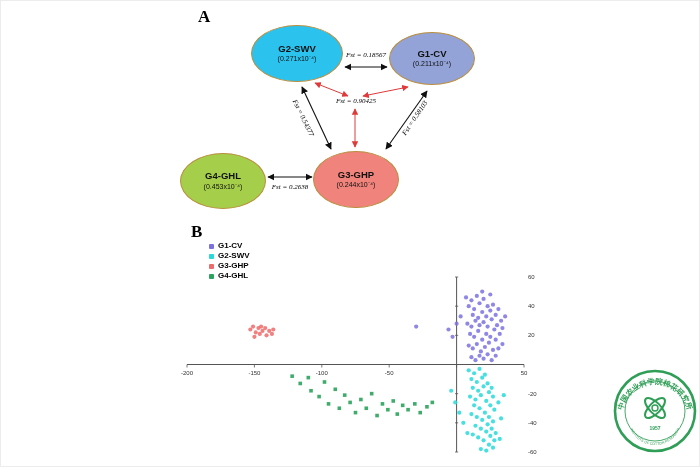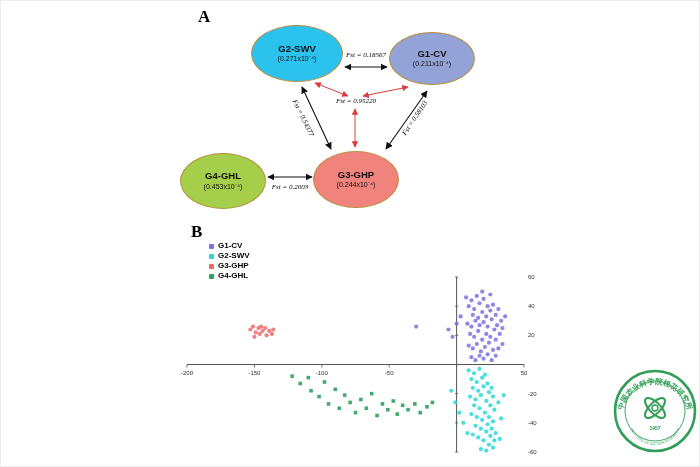--- a/index.html
+++ b/index.html
@@ -56,24 +56,24 @@
   <div class="node" style="left:179px;top:152px;width:86px;height:56px;background:#a5cf4a;">
     <div class="nname">G4-GHL</div>
     <div class="nval">(0.453x10⁻⁴)</div>
   </div>
   <div class="node" style="left:312px;top:150px;width:86px;height:57px;background:#f0837b;">
     <div class="nname">G3-GHP</div>
     <div class="nval">(0.244x10⁻⁴)</div>
   </div>
 
   <div class="elabel" style="left:336px;top:50px;width:58px;">Fst = 0.18567</div>
-  <div class="elabel" style="left:327px;top:96px;width:56px;">Fst = 0.95220</div>
+  <div class="elabel" style="left:327px;top:96px;width:56px;">Fst = 0.90425</div>
   <div class="elabel" style="left:276px;top:113px;width:52px;transform:rotate(64deg);">Fst = 0.54377</div>
   <div class="elabel" style="left:388px;top:113px;width:52px;transform:rotate(-56deg);">Fst = 0.58103</div>
-  <div class="elabel" style="left:262px;top:182px;width:54px;">Fst = 0.2003</div>
+  <div class="elabel" style="left:262px;top:182px;width:54px;">Fst = 0.2638</div>
 
   <div class="plabel" style="left:190px;top:221px;">B</div>
 
   <div class="legend">
     <div class="legend-row">
       <span class="legend-marker" style="background: rgb(123, 114, 224);"></span>
       <span class="legend-label">G1-CV</span>
     </div>
     <div class="legend-row">
       <span class="legend-marker" style="background: rgb(39, 217, 217);"></span>

